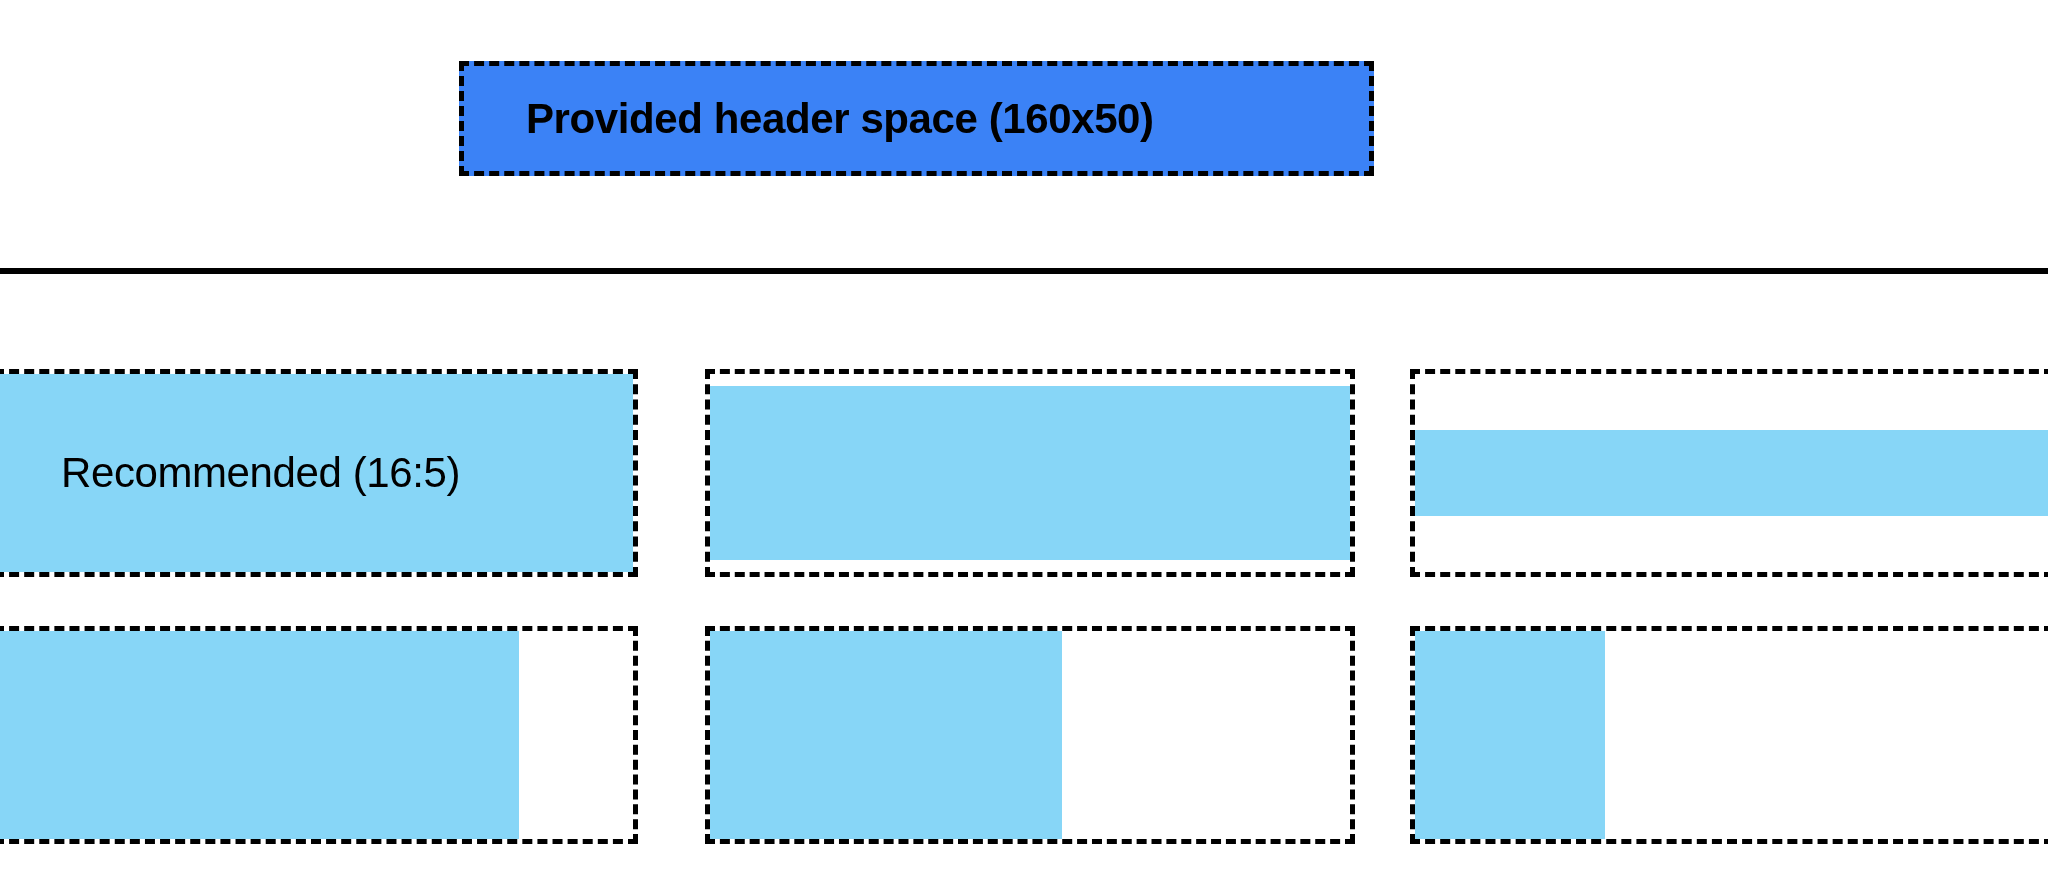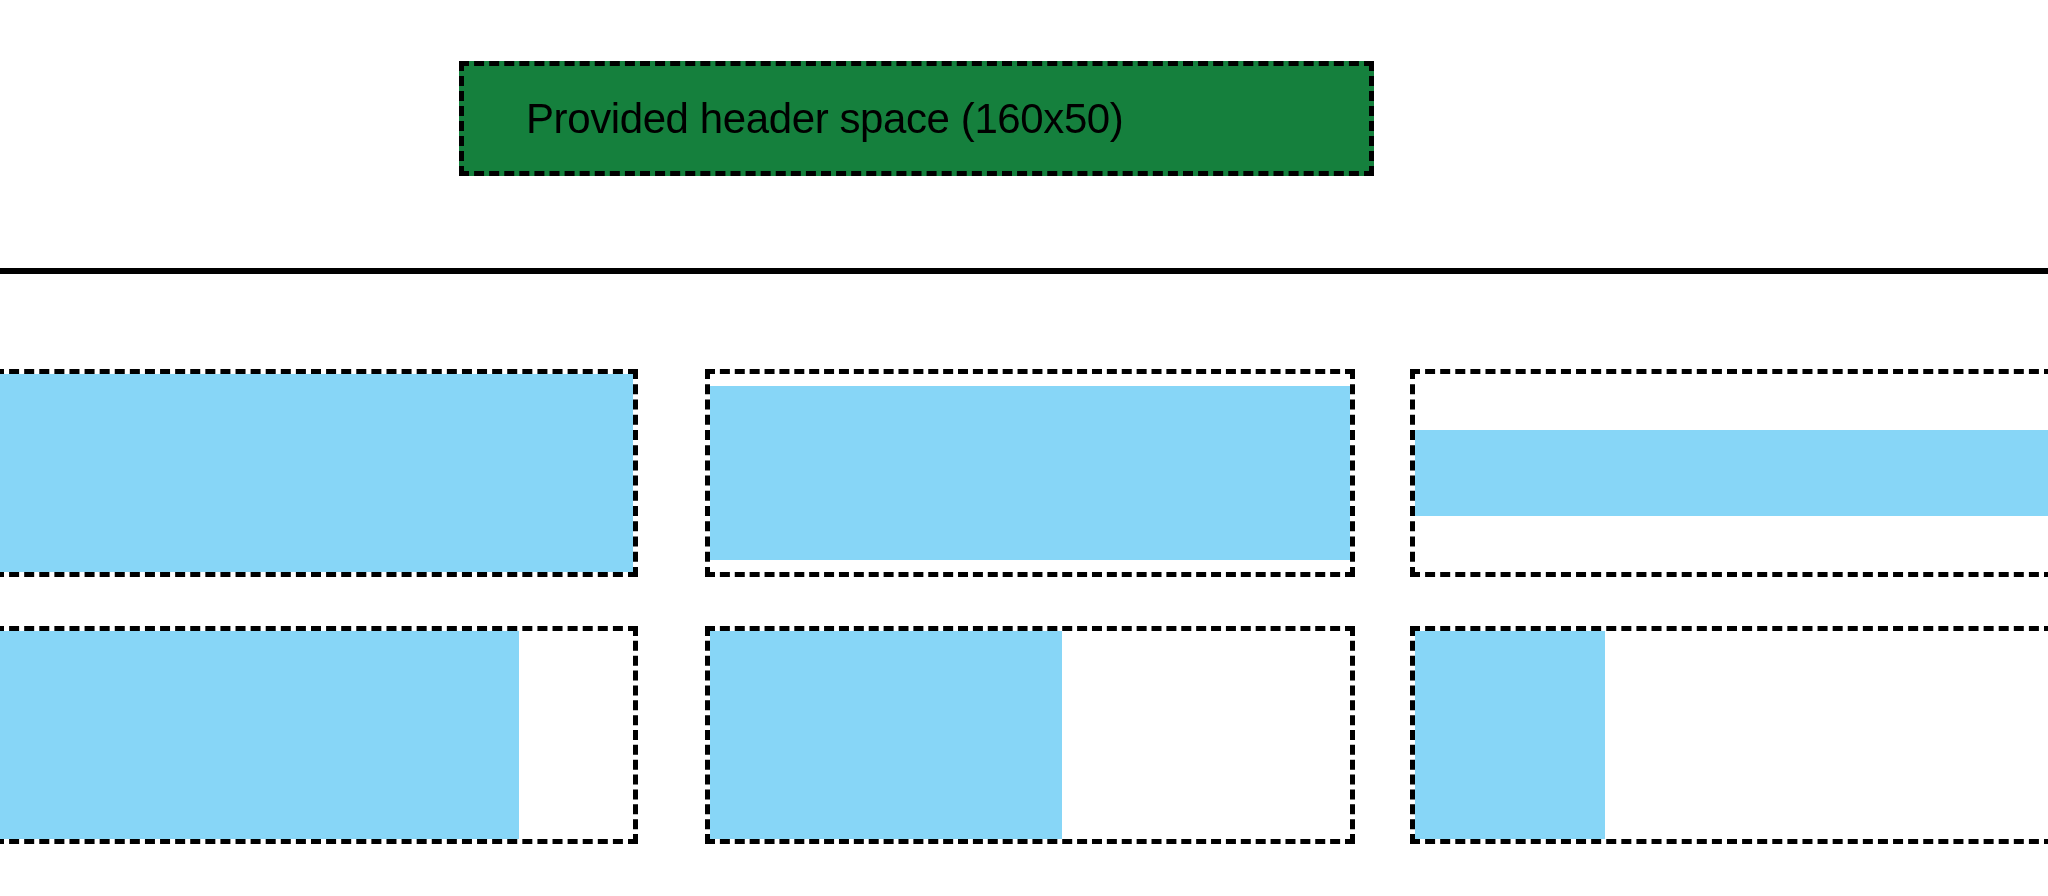--- a/index.html
+++ b/index.html
@@ -45,23 +45,24 @@
   }
 
   #header-space-box {
     position: absolute;
     left: 459px;
     top: 0;
     width: 915px;
     height: 115px;
     box-sizing: border-box;
     border: 5px dashed #000000;
-    background: #15803d;
+    background: #3b82f6;
     display: flex;
     align-items: center;
+    font-weight: bold;
   }
   #header-space-label {
     margin-left: 62px;
     font-size: 42px;
     letter-spacing: -0.4px;
     line-height: 1;
     color: #000;
     white-space: nowrap;
   }
 
@@ -126,20 +127,21 @@
   <div id="header-space-box">
     <span id="header-space-label">Provided header space (160x50)</span>
   </div>
 
 </div>
 
 <div id="section-divider"></div>
 
 <div id="box-r1c1" class="ratio-box">
   <div id="fill-r1c1" class="ratio-fill"></div>
+  <span class="ratio-caption">Recommended (16:5)</span>
 </div>
 
 <div id="box-r1c2" class="ratio-box">
   <div id="fill-r1c2" class="ratio-fill"></div>
 </div>
 
 <div id="box-r1c3" class="ratio-box">
   <div id="fill-r1c3" class="ratio-fill"></div>
 </div>
 

